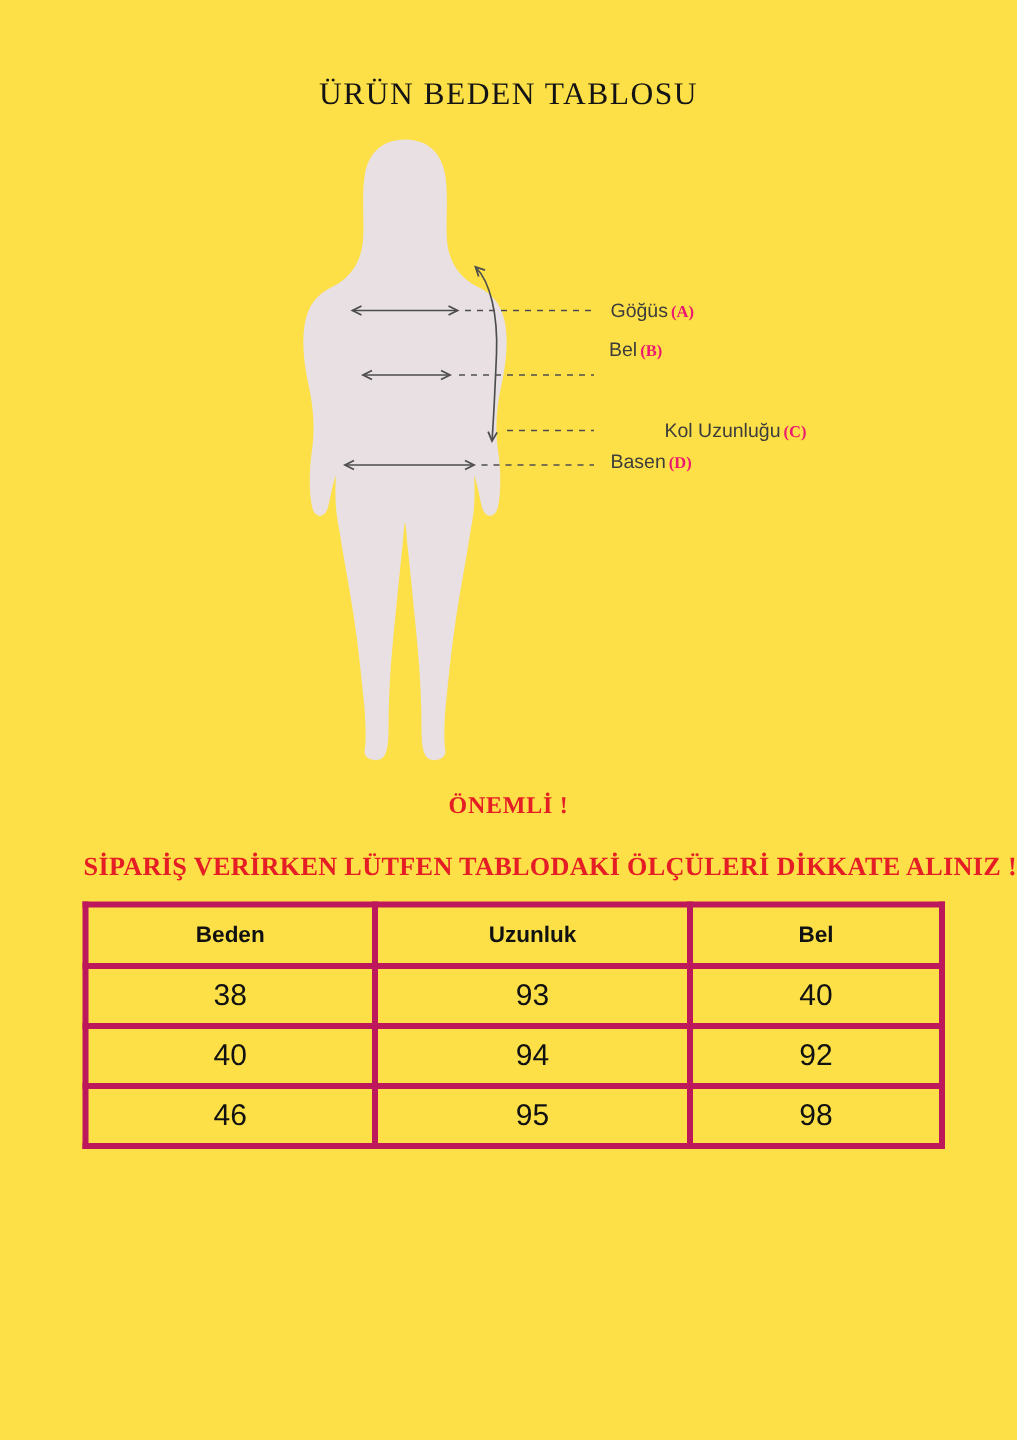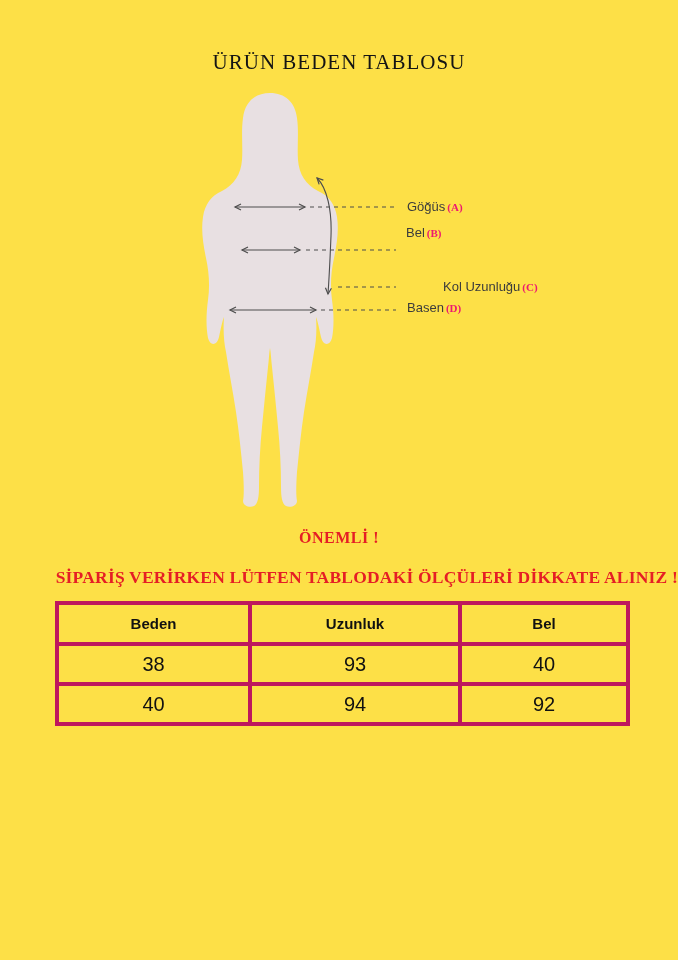--- a/index.html
+++ b/index.html
@@ -157,16 +157,21 @@
       <tr>
         <td>38</td>
         <td>93</td>
         <td>40</td>
       </tr>
       <tr>
         <td>40</td>
         <td>94</td>
         <td>92</td>
       </tr>
+      <tr>
+        <td>46</td>
+        <td>95</td>
+        <td>98</td>
+      </tr>
     </tbody>
   </table>
 
 </div>
 
 </body></html>

